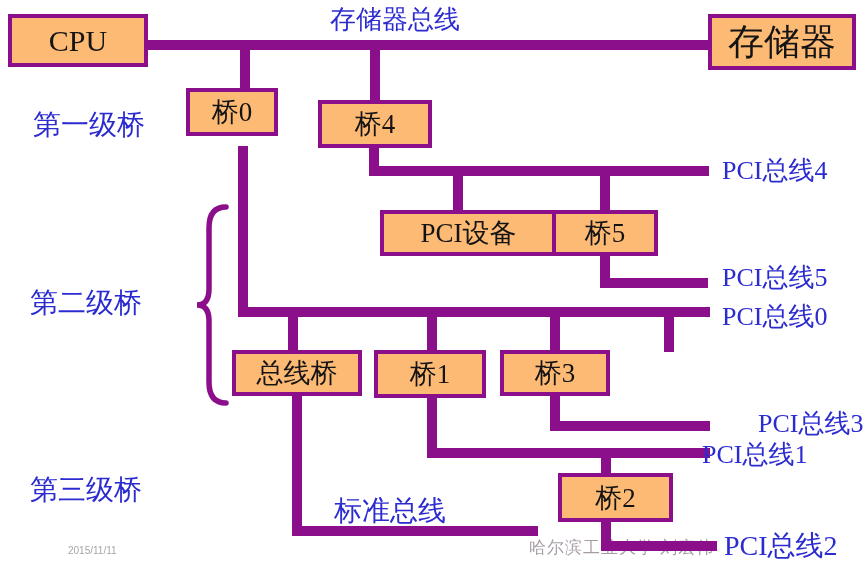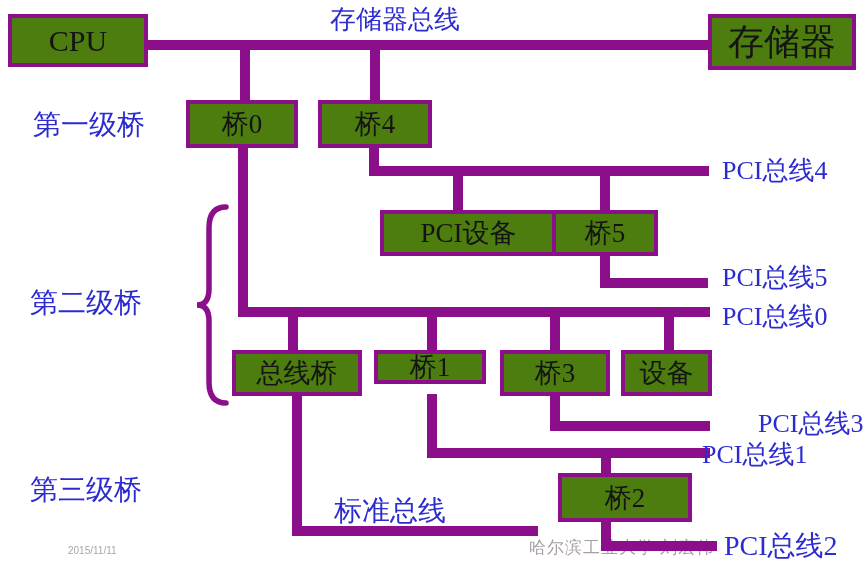--- a/index.html
+++ b/index.html
@@ -2,21 +2,21 @@
 <html><head>
 <meta charset="utf-8">
 <style>
   html,body{margin:0;padding:0;background:#ffffff;}
   #slide{
     position:relative;width:863px;height:568px;background:#ffffff;
     overflow:hidden;
     font-family:"Liberation Serif","DejaVu Serif",serif;
   }
   .box{
-    position:absolute;background:#4d7c0f;border:4px solid #8B0E8B;
+    position:absolute;background:#fdba74;border:4px solid #8B0E8B;
     display:flex;align-items:center;justify-content:center;
     font-size:27px;color:#141414;white-space:nowrap;z-index:3;
     box-sizing:border-box;
   }
   .line{position:absolute;background:#8B0E8B;z-index:2;}
   .blabel{
     position:absolute;color:#2B2BD0;font-size:26px;white-space:nowrap;
     z-index:4;line-height:1.1;
   }
   .lvl{font-size:28px;}
@@ -73,45 +73,42 @@
   <div class="line" style="left:601px;top:458px;width:10px;height:17px;"></div>
   <div class="line" style="left:601px;top:520px;width:10px;height:31px;"></div>
   <div class="line" style="left:601px;top:541px;width:116px;height:10px;"></div>
 
   <div class="box" style="left:8px;top:14px;width:140px;height:53px;font-size:30px;">
       <span>CPU</span>
     </div>
   <div class="box" style="left:708px;top:14px;width:148px;height:56px;font-size:36px;">
       <span>存储器</span>
     </div>
-  <div class="box" style="left:186px;top:100px;width:112px;height:48px;">
+  <div class="box" style="left:186px;top:88px;width:92px;height:48px;">
       <span>桥0</span>
     </div>
   <div class="box" style="left:318px;top:100px;width:114px;height:48px;">
       <span>桥4</span>
     </div>
   <div class="box" style="left:380px;top:210px;width:177px;height:46px;">
       <span>PCI设备</span>
     </div>
   <div class="box" style="left:552px;top:210px;width:106px;height:46px;">
       <span>桥5</span>
     </div>
   <div class="box" style="left:232px;top:350px;width:130px;height:46px;">
       <span>总线桥</span>
     </div>
-  <div class="box" style="left:374px;top:350px;width:112px;height:34px;">
+  <div class="box" style="left:374px;top:350px;width:112px;height:48px;">
       <span>桥1</span>
     </div>
   <div class="box" style="left:500px;top:350px;width:110px;height:46px;">
       <span>桥3</span>
     </div>
-  <div class="box" style="left:621px;top:350px;width:91px;height:46px;">
-      <span>设备</span>
-    </div>
-  <div class="box" style="left:558px;top:473px;width:134px;height:49px;">
+  <div class="box" style="left:558px;top:473px;width:115px;height:49px;">
       <span>桥2</span>
     </div>
 
   <svg class="brace" style="left:192px;top:204px;" width="40" height="202" viewBox="0 0 40 202">
     <path d="M 34 3 Q 17 3 17 24 L 17 85 Q 17 101 5 101 Q 17 101 17 117 L 17 178 Q 17 199 34 199" fill="none" stroke="#8B0E8B" stroke-width="5.5" stroke-linecap="round"></path>
   </svg>
 
   <div class="blabel" style="left:330px;top:6px;">存储器总线</div>
   <div class="blabel lvl" style="left:33px;top:110px;">第一级桥</div>
   <div class="blabel lvl" style="left:30px;top:288px;">第二级桥</div>

